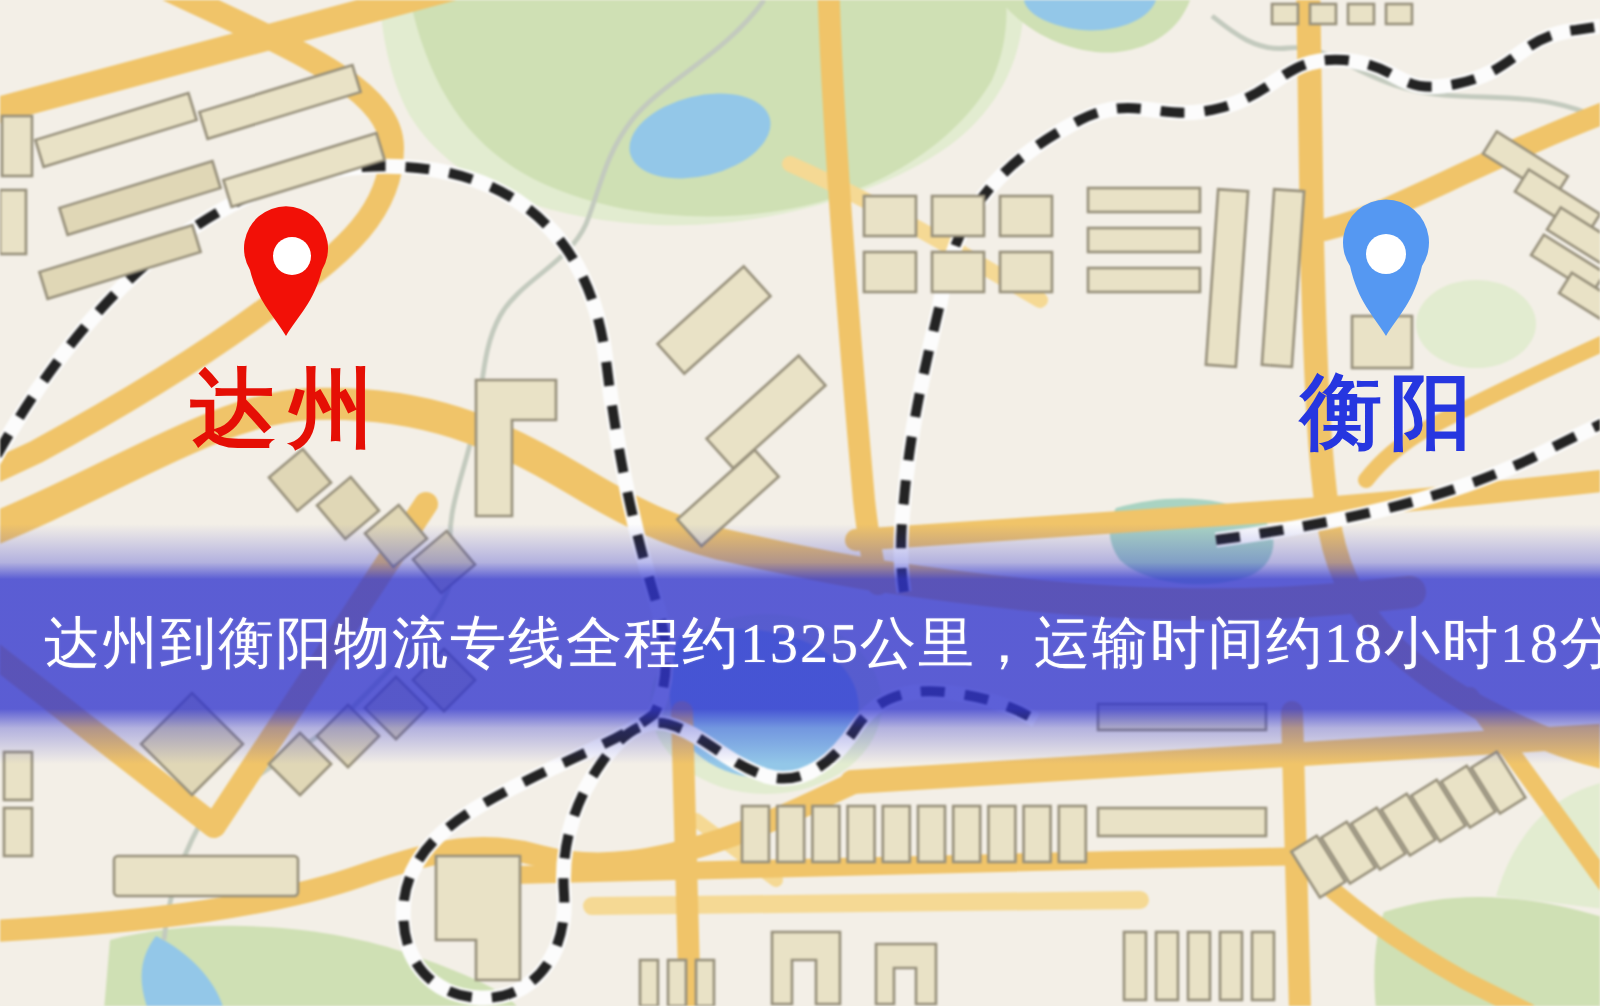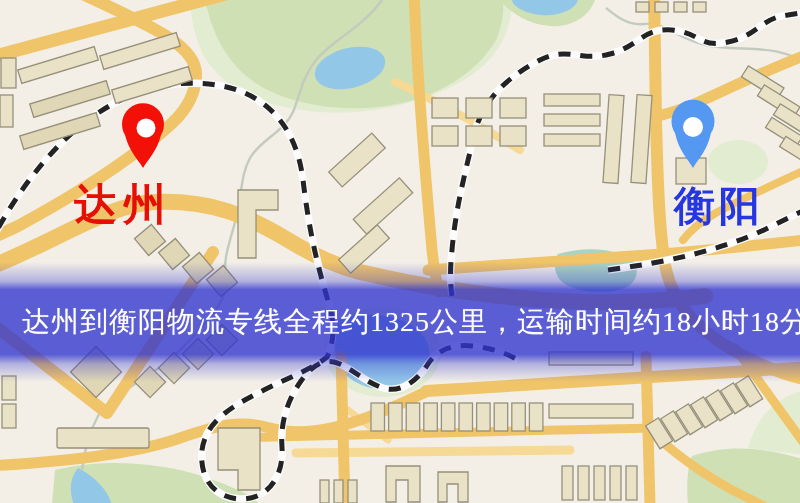--- a/index.html
+++ b/index.html
@@ -22,22 +22,22 @@
   .rmaj{fill:none;stroke:var(--road);stroke-linecap:round;stroke-linejoin:round;}
   .rmin{fill:none;stroke:var(--roadminor);stroke-linecap:round;stroke-linejoin:round;}
   .rcase{fill:none;stroke:var(--railcase);stroke-width:7.5;stroke-linecap:butt;}
   .rdash{fill:none;stroke:var(--rail);stroke-width:5;stroke-dasharray:12 10;stroke-linecap:butt;}
   .banner{position:absolute;left:0;top:262px;width:800px;height:120px;display:flex;align-items:center;
     background:linear-gradient(to bottom,rgba(48,52,206,0) 0%,rgba(48,52,206,.33) 16%,
       rgba(48,52,206,.78) 23%,rgba(48,52,206,.78) 77%,rgba(48,52,206,.33) 85%,rgba(48,52,206,0) 100%);}
   .banner-text{color:var(--banner-text);font-size:28px;padding-left:22px;letter-spacing:1px;
     font-family:"Liberation Serif",serif;white-space:nowrap;text-shadow:0 0 1px rgba(255,255,255,.4);}
   .citylabel{position:absolute;font-family:"Liberation Serif",serif;font-weight:bold;white-space:nowrap;}
-  .lbl-origin{left:74px;top:176px;font-size:43px;letter-spacing:6px;color:var(--label-origin);}
-  .lbl-dest{left:674px;top:179px;font-size:41px;letter-spacing:4px;color:var(--label-dest);}
+  .lbl-origin{left:95px;top:176px;font-size:43px;letter-spacing:6px;color:var(--label-origin);}
+  .lbl-dest{left:650px;top:179px;font-size:41px;letter-spacing:4px;color:var(--label-dest);}
 </style>
 </head>
 <body>
 
 <div class="stage">
 
   <svg class="map" width="800" height="503" viewBox="0 0 800 503">
     <defs>
       <path id="rw1" d="M -12,247 C 35,155 100,92 175,84 C 252,77 295,115 303,180 C 309,230 317,265 329,304 C 335,324 334,344 327,357 C 312,369 288,378 264,390 C 232,406 206,421 202,450 C 199,480 216,498 240,499 C 266,500 284,478 282,447 C 280,420 289,398 301,381 C 310,368 321,359 334,362 C 352,367 362,381 383,388 C 403,394 419,378 428,364 C 437,350 452,344 472,346 C 492,348 506,353 518,360"></path>
       <path id="rw2" d="M 452,296 C 450,283 450,268 452,250 C 455,215 462,185 470,152 C 477,108 498,82 540,60 C 568,46 580,62 610,54 C 640,46 642,28 672,30 C 702,33 698,48 728,42 C 758,36 760,18 788,15 L 814,11"></path>

